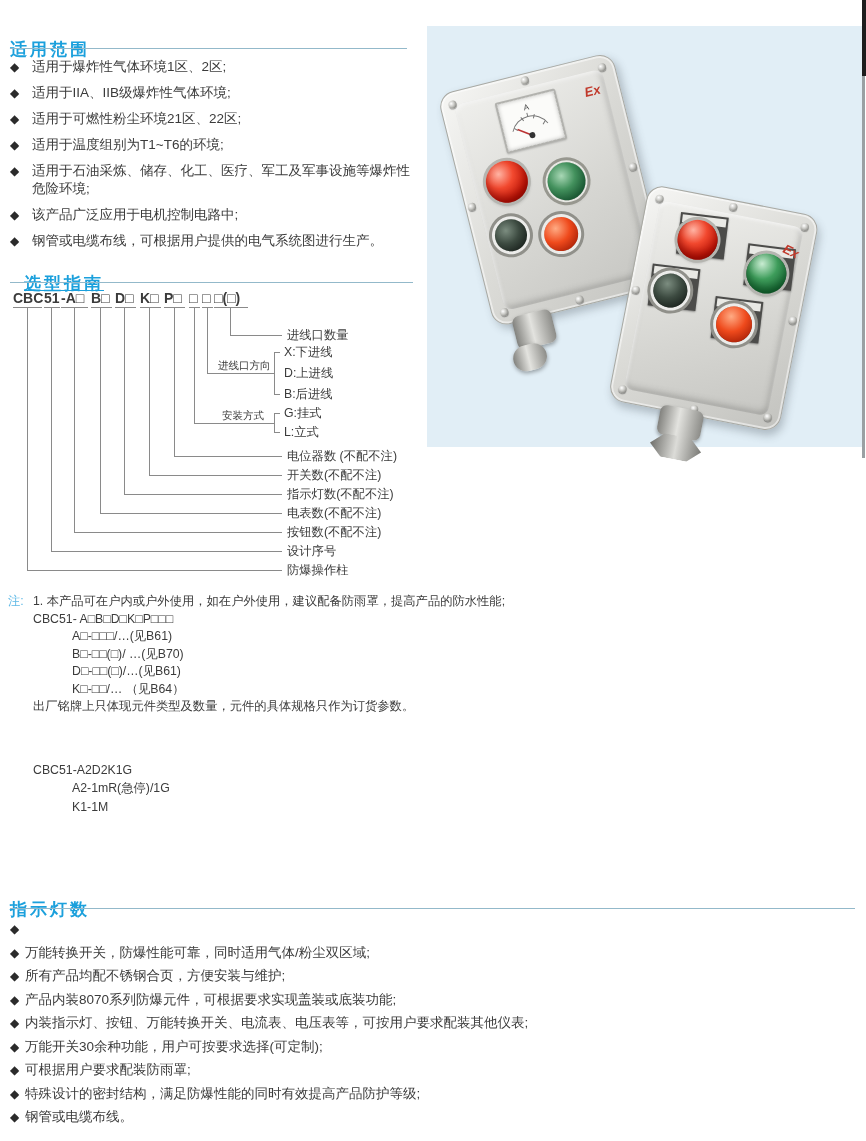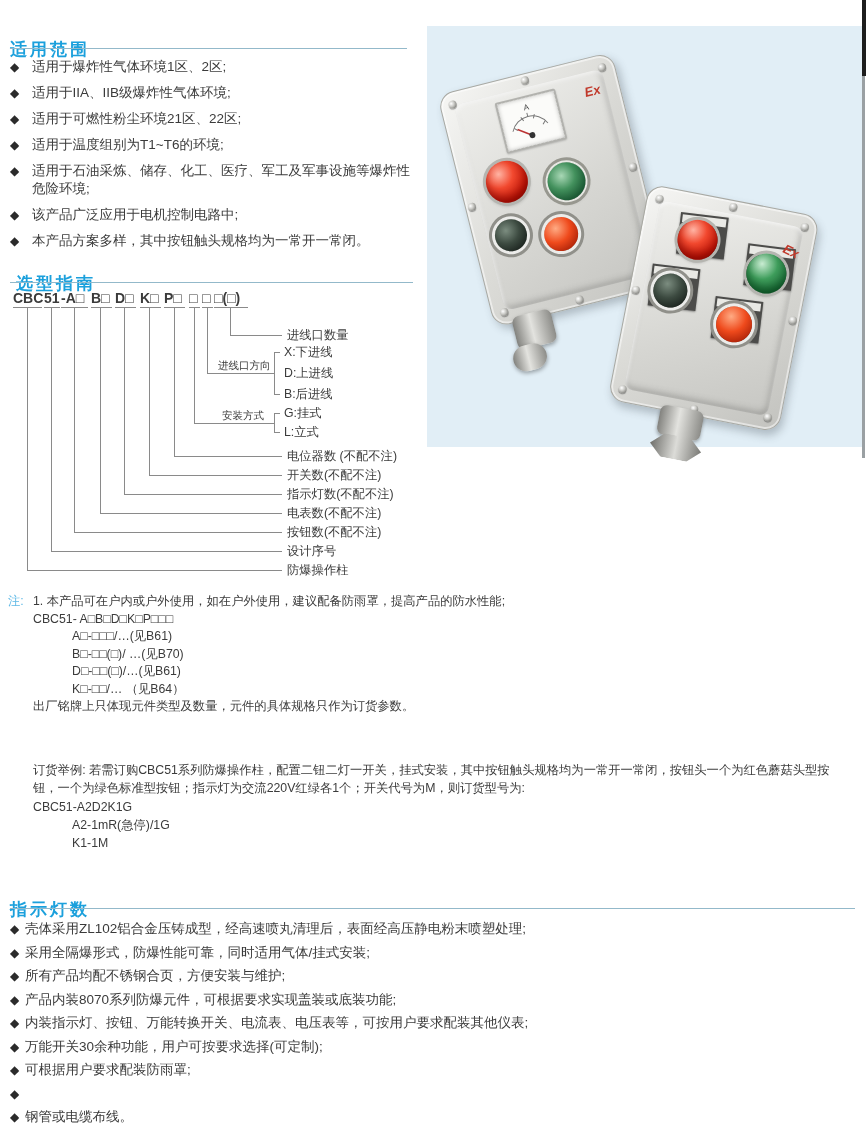--- a/index.html
+++ b/index.html
@@ -93,21 +93,21 @@
   <div class="item">
       <span class="bullet">◆</span>
       <span>适用于石油采炼、储存、化工、医疗、军工及军事设施等爆炸性危险环境;</span>
     </div>
   <div class="item">
       <span class="bullet">◆</span>
       <span>该产品广泛应用于电机控制电路中;</span>
     </div>
   <div class="item">
       <span class="bullet">◆</span>
-      <span>本产品方案多样，其中按钮触头规格均为一常开一常闭。</span>
+      <span>钢管或电缆布线，可根据用户提供的电气系统图进行生产。</span>
     </div>
 </div>
 
 <div class="panel">
 
   <div class="device" style="left:36px;top:44px;width:178px;height:238px;transform:rotate(-14deg);">
     <div class="d-body">
       <span class="bolt" style="left:8px;top:8px;"></span>
       <span class="bolt" style="right:8px;top:8px;"></span>
       <span class="bolt" style="left:8px;bottom:8px;"></span>
@@ -169,21 +169,21 @@
         <span class="btn btn-dark" style="left:10px;top:70px;width:34px;height:34px;"></span>
         <span class="btn btn-red" style="left:78px;top:90px;width:36px;height:36px;"></span>
         <span class="ex" style="right:0px;top:18px;transform:rotate(14deg);">Ex</span>
       </div>
     </div>
     <div class="gland" style="left:54px;bottom:-26px;width:44px;height:30px;"></div>
     <div class="hex" style="left:50px;bottom:-48px;width:52px;height:24px;"></div>
   </div>
 </div>
 
-<h2 class="sec-title" style="left:16px;top:258px;">选型指南</h2>
+<h2 class="sec-title" style="left:24px;top:258px;text-decoration:underline;">选型指南</h2>
 <div class="rule" style="left:10px;top:282px;width:403px;"></div>
 
 <svg class="diagram" width="420" height="300" viewBox="0 285 420 300">
 
   <text class="mseg" x="13" y="303">CBC</text>
   <text class="mseg" x="44" y="303">51</text>
   <text class="mseg" x="61" y="303">-A□</text>
   <text class="mseg" x="91" y="303">B□</text>
   <text class="mseg" x="115" y="303">D□</text>
   <text class="mseg" x="140" y="303">K□</text>
@@ -254,37 +254,35 @@
     <div>CBC51- A□B□D□K□P□□□</div>
     <div class="fmt-sub">A□-□□□/…(见B61)</div>
     <div class="fmt-sub">B□-□□(□)/ …(见B70)</div>
     <div class="fmt-sub">D□-□□(□)/…(见B61)</div>
     <div class="fmt-sub">K□-□□/… （见B64）</div>
     <div>出厂铭牌上只体现元件类型及数量，元件的具体规格只作为订货参数。</div>
   </div>
 </div>
 
 <div class="order">
-  <div>订货举例: 若需订购CBC51系列防爆操作柱，配置二钮二灯一开关，挂式安装，其中按钮触头规格均为一常开一常闭，按钮头一个为红色蘑菇头型按钮，一个为绿色标准型按钮；指示灯为交流220V红绿各1个；开关代号为M，则订货型号为:</div>
   <div>CBC51-A2D2K1G</div>
   <div class="sub">A2-1mR(急停)/1G</div>
   <div class="sub">K1-1M</div>
 </div>
 
 <h2 class="sec-title" style="left:10px;top:884px;">指示灯数</h2>
 <div class="rule" style="left:10px;top:908px;width:845px;"></div>
 
 <div class="flist">
   <div class="item">
       <span class="bullet">◆</span>
-      <span>壳体采用ZL102铝合金压铸成型，经高速喷丸清理后，表面经高压静电粉末喷塑处理;</span>
-    </div>
-  <div class="item">
-      <span class="bullet">◆</span>
-      <span>采用全隔爆形式，防爆性能可靠，同时适用气体/挂式安装;</span>
+    </div>
+  <div class="item">
+      <span class="bullet">◆</span>
+      <span>万能转换开关，防爆性能可靠，同时适用气体/粉尘双区域;</span>
     </div>
   <div class="item">
       <span class="bullet">◆</span>
       <span>所有产品均配不锈钢合页，方便安装与维护;</span>
     </div>
   <div class="item">
       <span class="bullet">◆</span>
       <span>产品内装8070系列防爆元件，可根据要求实现盖装或底装功能;</span>
     </div>
   <div class="item">
@@ -294,20 +292,21 @@
   <div class="item">
       <span class="bullet">◆</span>
       <span>万能开关30余种功能，用户可按要求选择(可定制);</span>
     </div>
   <div class="item">
       <span class="bullet">◆</span>
       <span>可根据用户要求配装防雨罩;</span>
     </div>
   <div class="item">
       <span class="bullet">◆</span>
+      <span>特殊设计的密封结构，满足防爆性能的同时有效提高产品防护等级;</span>
     </div>
   <div class="item">
       <span class="bullet">◆</span>
       <span>钢管或电缆布线。</span>
     </div>
 </div>
 
 <div class="edge-top"></div>
 <div class="edge-side"></div>
 

